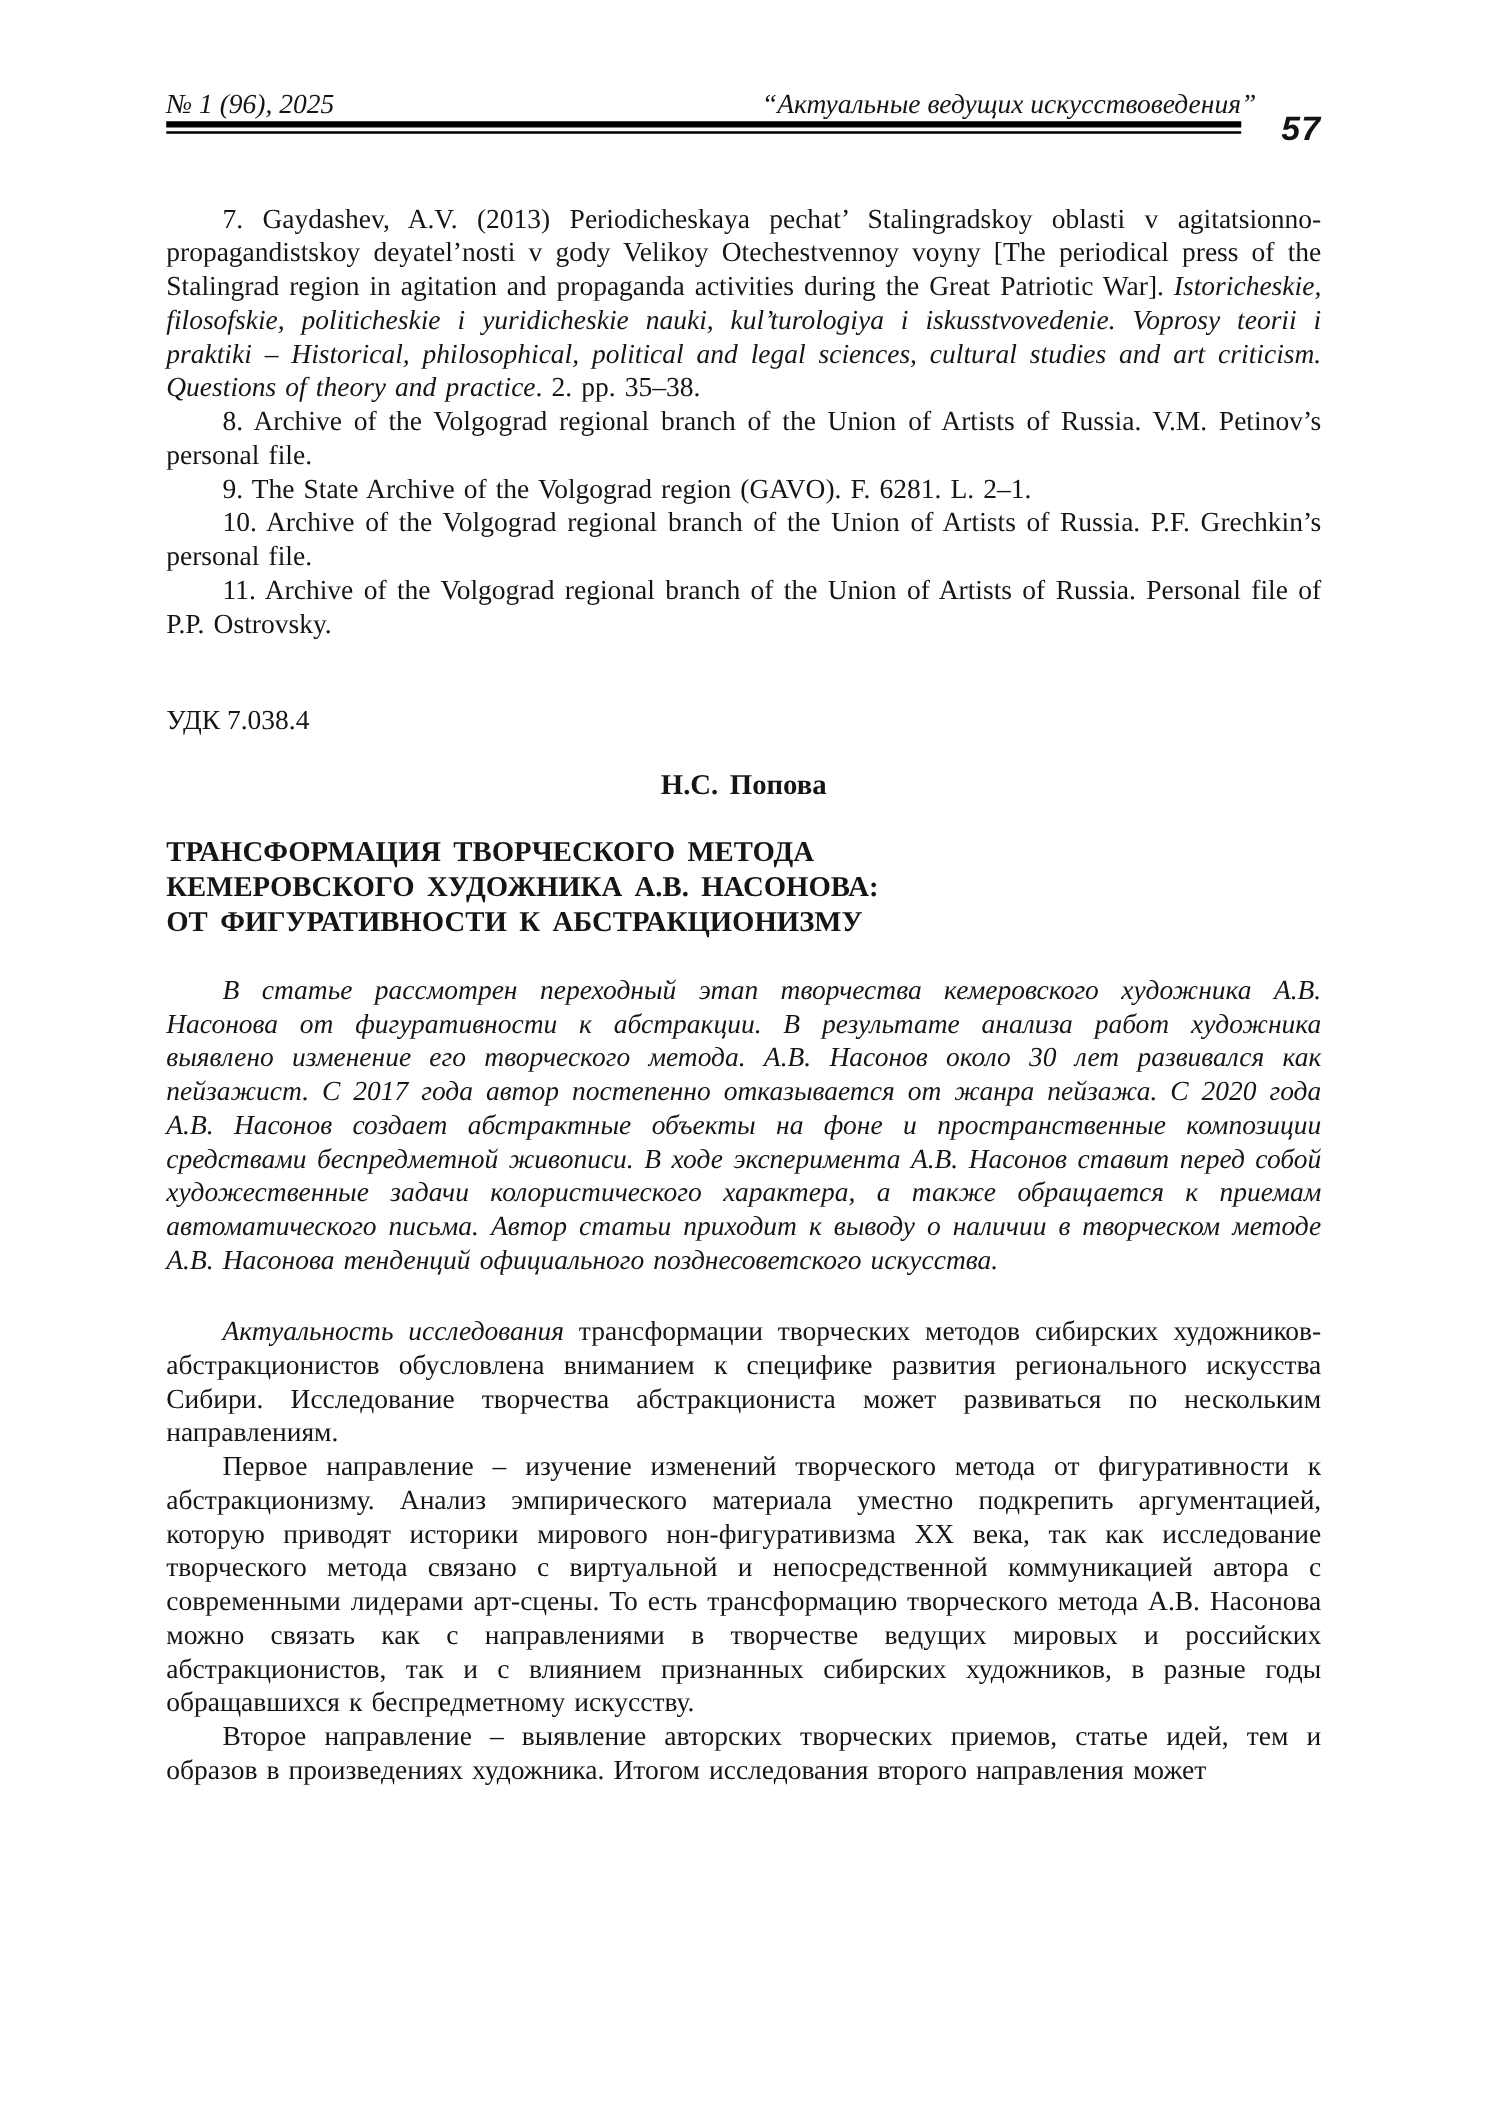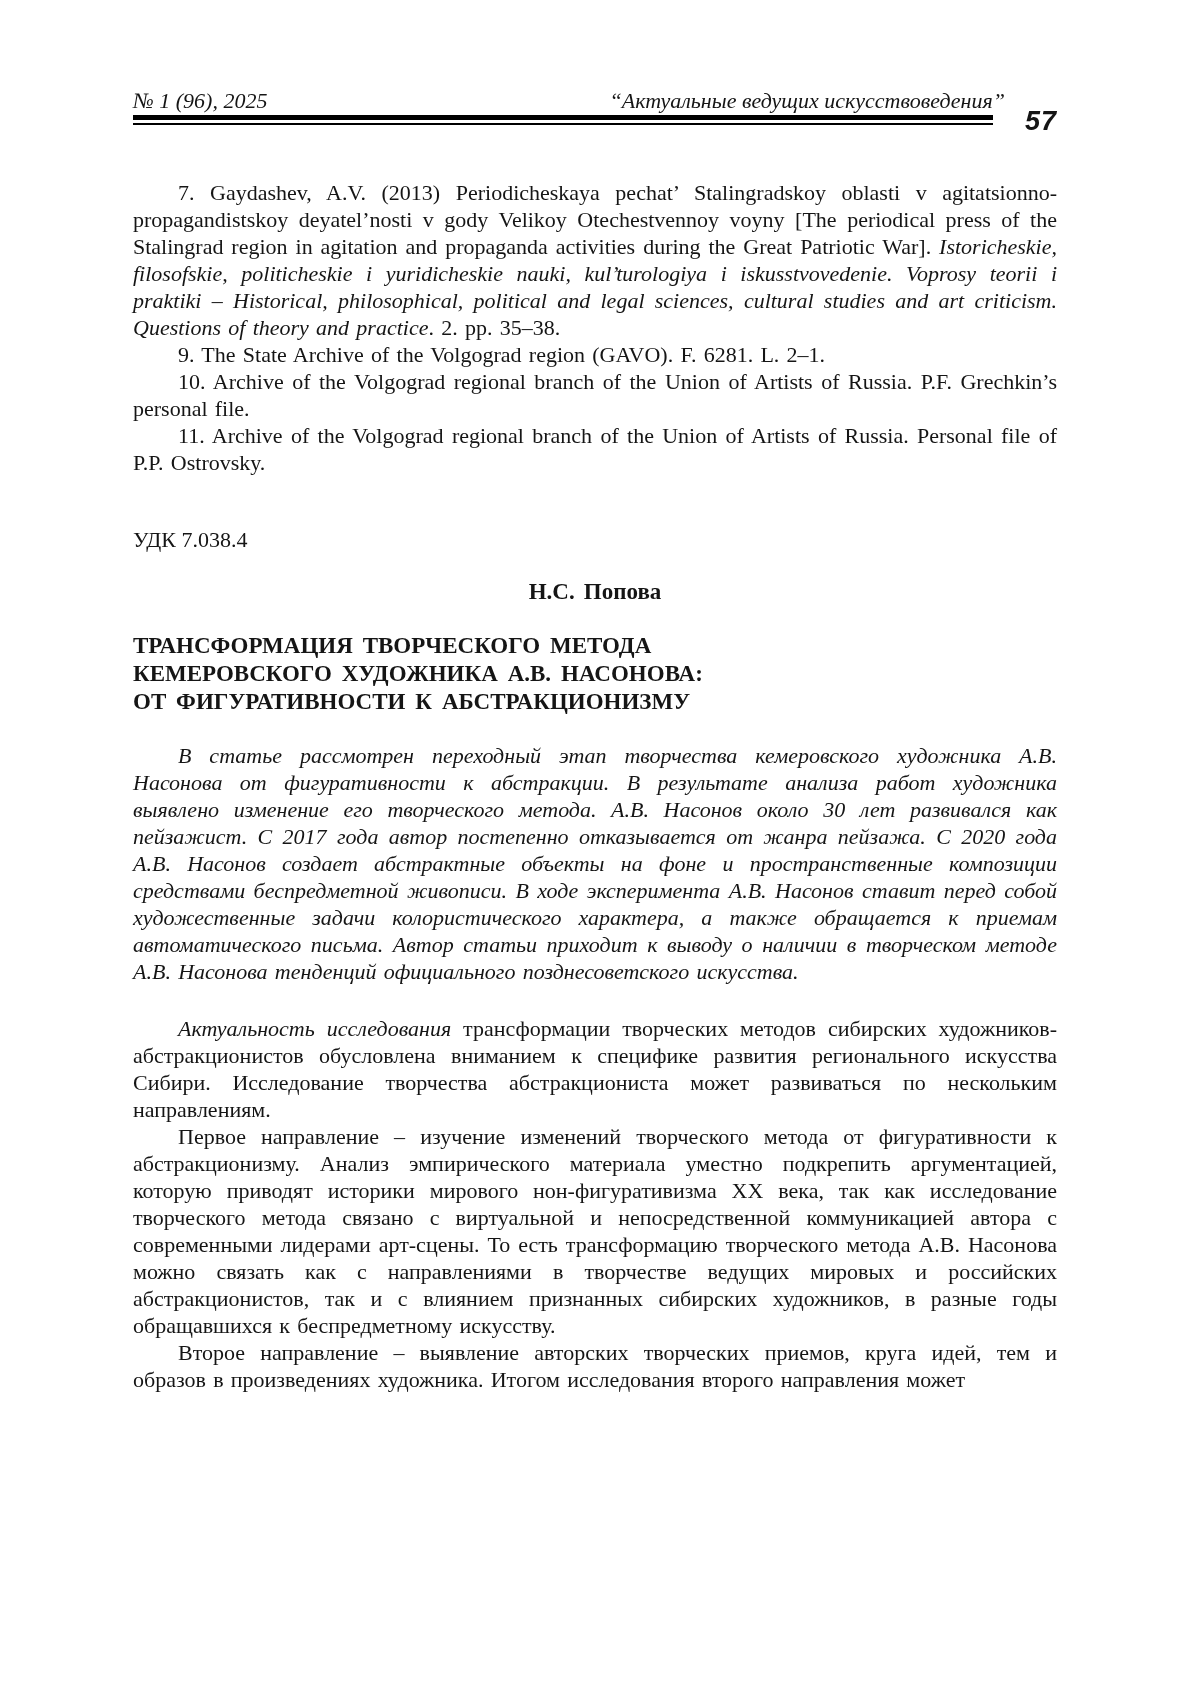--- a/index.html
+++ b/index.html
@@ -12,21 +12,21 @@
     width: 1200px;
     height: 1698px;
     background: #ffffff;
     color: #151515;
     font-family: "Liberation Serif", "DejaVu Serif", serif;
     overflow: hidden;
   }
   .content {
     margin-left: 133px;
     width: 924px;
-    padding-top: 88px;
+    padding-top: 70px;
   }
   
   .header-row {
     display: flex;
     justify-content: space-between;
     align-items: baseline;
     font-size: 22px;
     line-height: 26px;
     font-style: italic;
   }
@@ -101,20 +101,21 @@
     <div class="rule-row">
       <div class="rules">
         <div class="rule-thick"></div>
         <div class="rule-thin"></div>
       </div>
       <div class="pagenum">57</div>
     </div>
 
     <div class="refs">
       <div class="para"><span>7. Gaydashev, A.V. (2013) Periodicheskaya pechat’ Stalingradskoy oblasti v agitatsionno-propagandistskoy deyatel’nosti v gody Velikoy Otechestvennoy voyny [The periodical press of the Stalingrad region in agitation and propaganda activities during the Great Patriotic War]. </span><span class="it">Istoricheskie, filosofskie, politicheskie i yuridicheskie nauki, kul’turologiya i iskusstvovedenie. Voprosy teorii i praktiki – Historical, philosophical, political and legal sciences, cultural studies and art criticism. Questions of theory and practice</span><span>. 2. pp. 35–38.</span></div>
+      <div class="para"><span>8. Archive of the Volgograd regional branch of the Union of Artists of Russia. V.M. Petinov’s personal file.</span></div>
       <div class="para"><span>9. The State Archive of the Volgograd region (GAVO). F. 6281. L. 2–1.</span></div>
       <div class="para"><span>10. Archive of the Volgograd regional branch of the Union of Artists of Russia. P.F. Grechkin’s personal file.</span></div>
       <div class="para"><span>11. Archive of the Volgograd regional branch of the Union of Artists of Russia. Personal file of P.P. Ostrovsky.</span></div>
     </div>
 
     <div class="meta-block">
       <div>УДК 7.038.4</div>
     </div>
 
     <div class="author">Н.С. Попова</div>
@@ -125,17 +126,17 @@
       <div>ОТ ФИГУРАТИВНОСТИ К АБСТРАКЦИОНИЗМУ</div>
     </div>
 
     <div class="abstract">
       <div class="para"><span class="it">В статье рассмотрен переходный этап творчества кемеровского художника А.В. Насонова от фигуративности к абстракции. В результате анализа работ художника выявлено изменение его творческого метода. А.В. Насонов около 30 лет развивался как пейзажист. С 2017 года автор постепенно отказывается от жанра пейзажа. С 2020 года А.В. Насонов создает абстрактные объекты на фоне и пространственные композиции средствами беспредметной живописи. В ходе эксперимента А.В. Насонов ставит перед собой художественные задачи колористического характера, а также обращается к приемам автоматического письма. Автор статьи приходит к выводу о наличии в творческом методе А.В. Насонова тенденций официального позднесоветского искусства.</span></div>
     </div>
 
     <div class="body-text">
       <div class="para"><span class="it">Актуальность исследования </span><span>трансформации творческих методов сибирских художников-абстракционистов обусловлена вниманием к специфике развития регионального искусства Сибири. Исследование творчества абстракциониста может развиваться по нескольким направлениям.</span></div>
       <div class="para"><span>Первое направление – изучение изменений творческого метода от фигуративности к абстракционизму. Анализ эмпирического материала уместно подкрепить аргументацией, которую приводят историки мирового нон-фигуративизма XX века, так как исследование творческого метода связано с виртуальной и непосредственной коммуникацией автора с современными лидерами арт-сцены. То есть трансформацию творческого метода А.В. Насонова можно связать как с направлениями в творчестве ведущих мировых и российских абстракционистов, так и с влиянием признанных сибирских художников, в разные годы обращавшихся к беспредметному искусству.</span></div>
-      <div class="para"><span>Второе направление – выявление авторских творческих приемов, круга идей, тем и образов в произведениях художника. Итогом исследования второго направления может</span></div>
+      <div class="para"><span>Второе направление – выявление авторских творческих приемов, статье идей, тем и образов в произведениях художника. Итогом исследования второго направления может</span></div>
     </div>
 
   </div>
 </div>
 
 </body></html>

